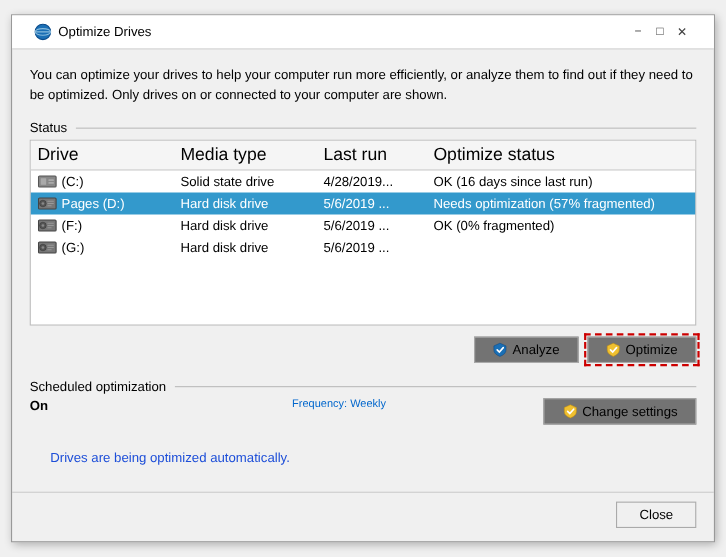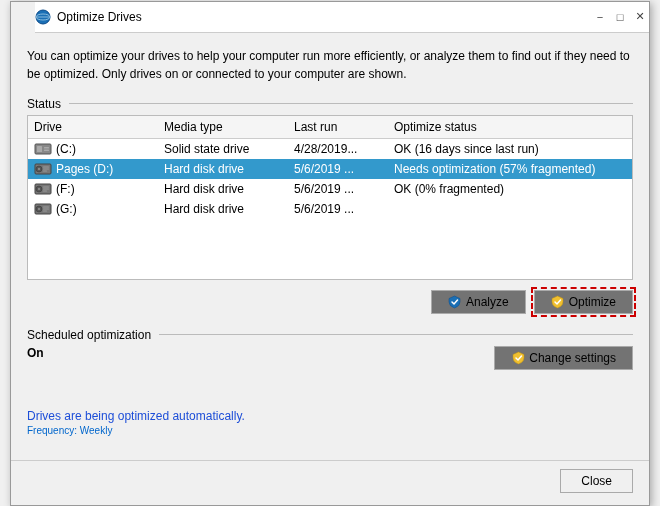--- a/index.html
+++ b/index.html
@@ -20,23 +20,22 @@
       border: 1px solid #999;
       box-shadow: 2px 2px 8px rgba(0,0,0,0.3);
       display: flex;
       flex-direction: column;
     }
     .title-bar {
       background: #ffffff;
       border-bottom: 1px solid #ccc;
       display: flex;
       align-items: center;
-      padding: 6px 0;
+      padding: 6px 20px;
       user-select: none;
-      margin-left: 24px;
     }
     .title-bar-icon {
       width: 16px;
       height: 16px;
       margin-right: 6px;
       display: flex;
       align-items: center;
       justify-content: center;
     }
     .title-bar-text {
@@ -95,21 +94,21 @@
       flex-shrink: 0;
     }
     .table-header {
       display: grid;
       grid-template-columns: 130px 130px 100px 1fr;
       padding: 4px 6px;
       border-bottom: 1px solid #ccc;
       background: #f5f5f5;
     }
     .table-header-cell {
-      font-size: 12px;
+      font-size: 16px;
       color: #000;
       font-weight: normal;
     }
     .table-body {
       min-height: 140px;
     }
     .table-row {
       display: grid;
       grid-template-columns: 130px 130px 100px 1fr;
       padding: 3px 6px;
@@ -162,21 +161,21 @@
     .scheduled-section {
       margin-bottom: 10px;
     }
     .scheduled-row {
       display: flex;
       align-items: flex-start;
       justify-content: space-between;
     }
     .scheduled-info {
       display: flex;
-      flex-direction: column;
+      flex-direction: row;
       gap: 2px;
     }
     .scheduled-on {
       font-size: 12px;
       font-weight: bold;
       color: #000;
     }
     .scheduled-desc {
       font-size: 12px;
       color: #1d4ed8;

